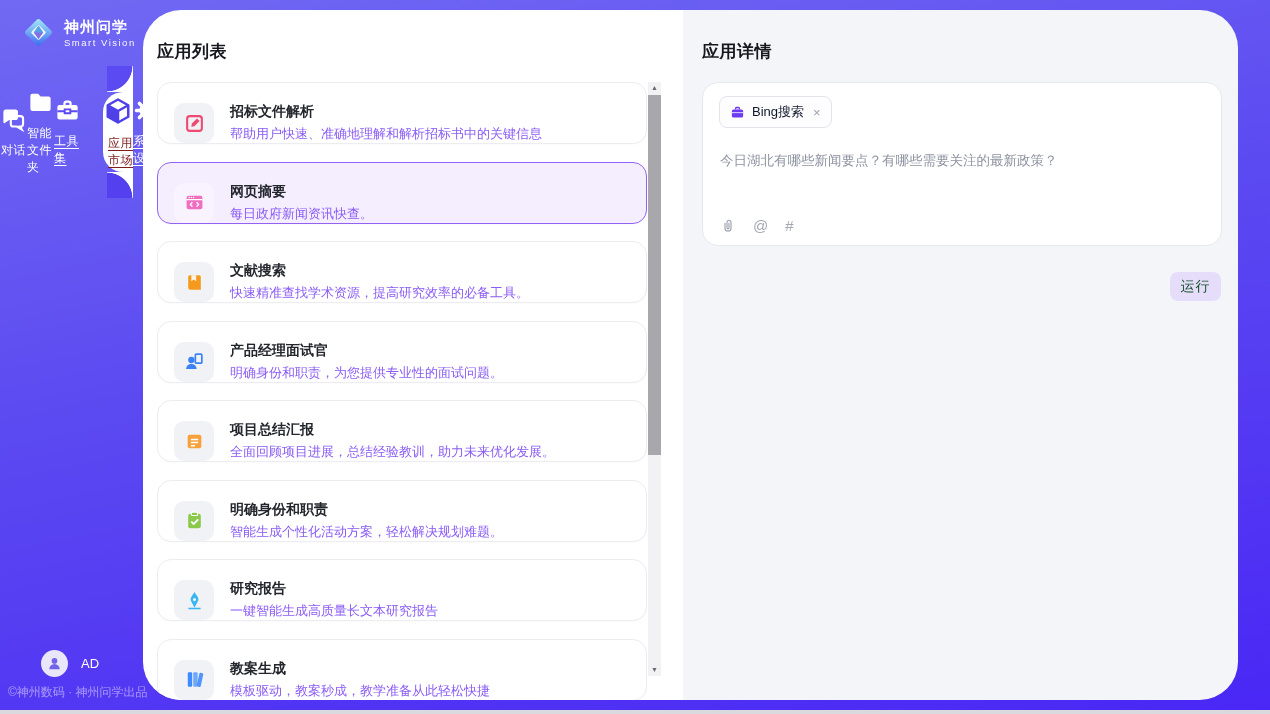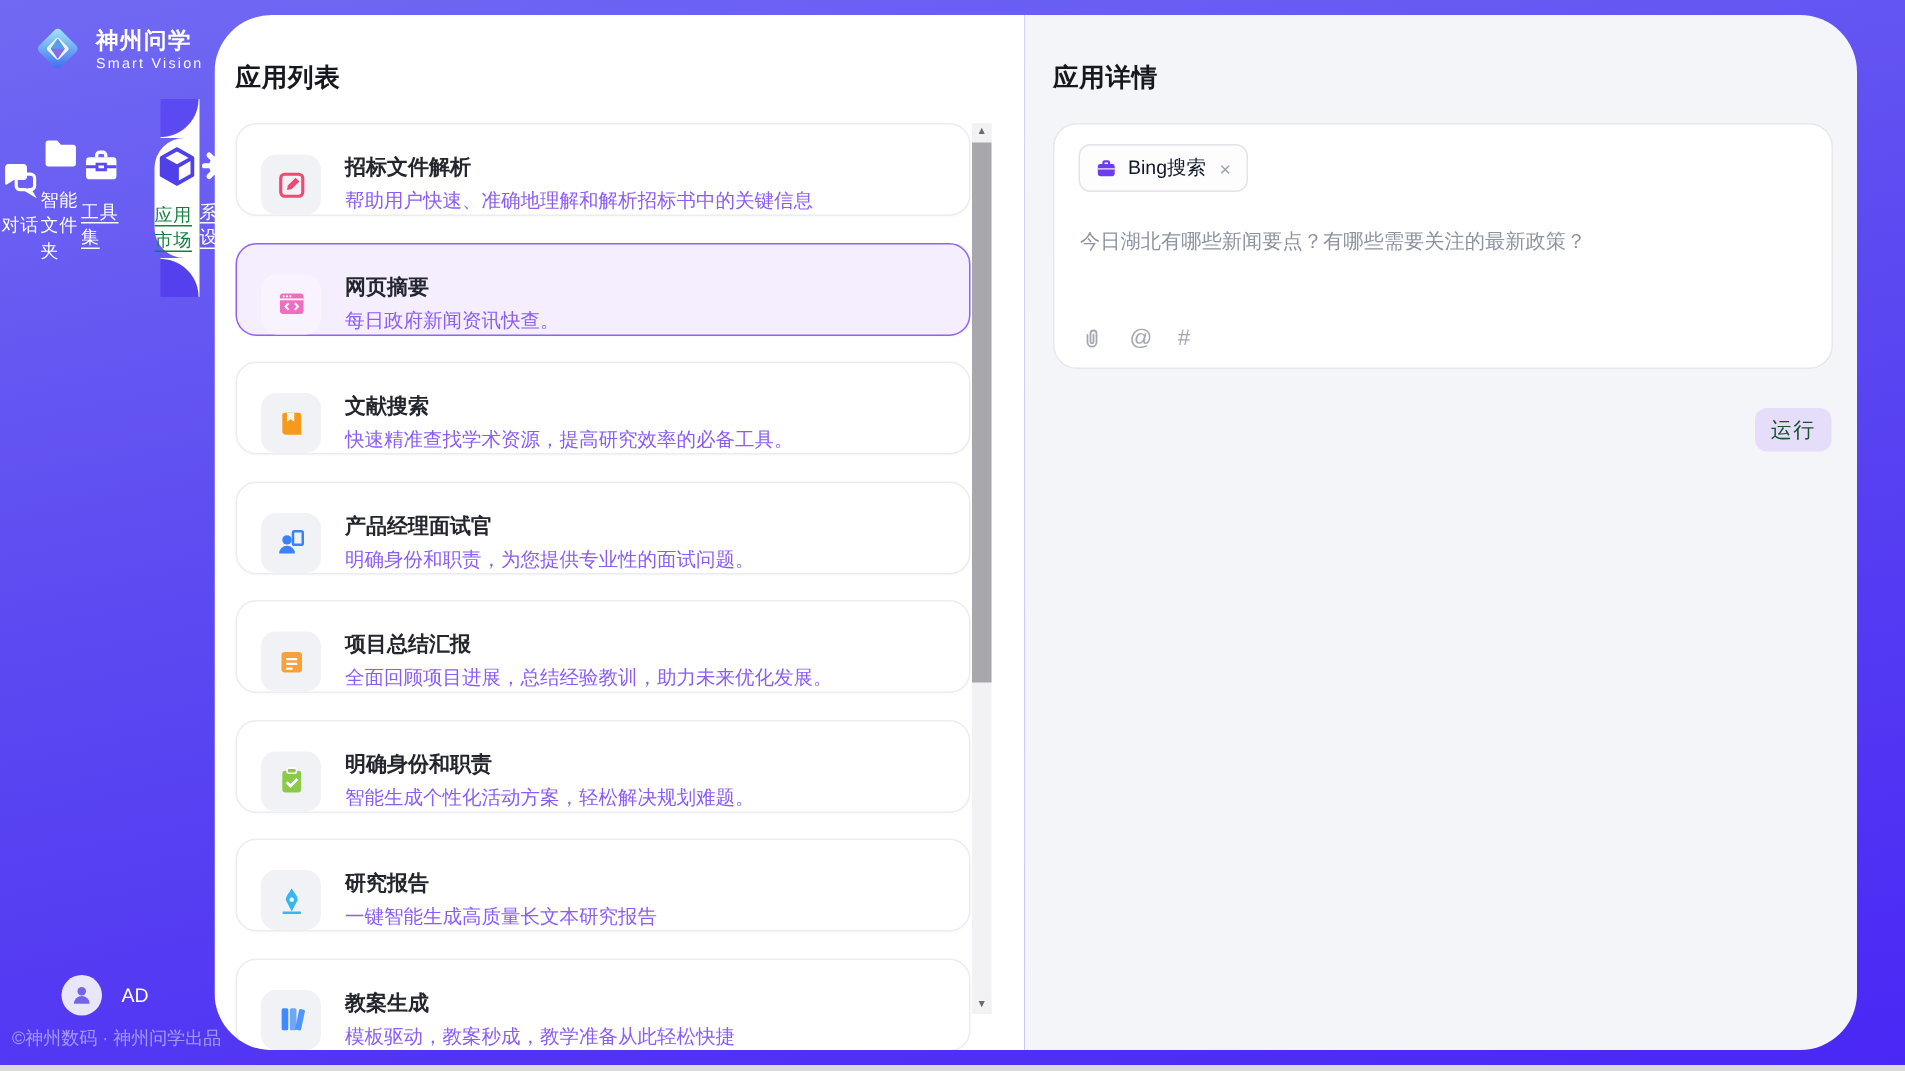--- a/index.html
+++ b/index.html
@@ -90,21 +90,21 @@
   .nav-item{
     height:108px;display:flex;flex-direction:column;align-items:center;justify-content:center;
     gap:9px;color:#ffffff;cursor:pointer;box-sizing:border-box;
   }
   .nav-label{font-size:12px;letter-spacing:.5px;}
   .nav-label.u{text-decoration:underline;text-underline-offset:3px;}
   .nav-item.active{
     position:relative;height:80px;margin:14px 0 14px 22px;width:121px;
     background:#ffffff;border-radius:20px 0 0 20px;color:#4f40e8;
   }
-  .nav-item.active .nav-label{color:#15803d;}
+  .nav-item.active .nav-label{color:#7f1d1d;text-align:right;}
   .nav-item.active::before{
     content:"";position:absolute;top:-26px;right:0;width:26px;height:26px;
     background:radial-gradient(circle at 0 0,#5b4af1 25px,#ffffff 25.7px);
   }
   .nav-item.active::after{
     content:"";position:absolute;bottom:-26px;right:0;width:26px;height:26px;
     background:radial-gradient(circle at 0 100%,#5440ef 25px,#ffffff 25.7px);
   }
   .user-row{position:absolute;left:41px;top:650px;display:flex;align-items:center;gap:13px;cursor:pointer;}
   .avatar{width:27px;height:27px;border-radius:50%;background:#e9e6fa;display:flex;align-items:center;justify-content:center;color:#7263e8;}

